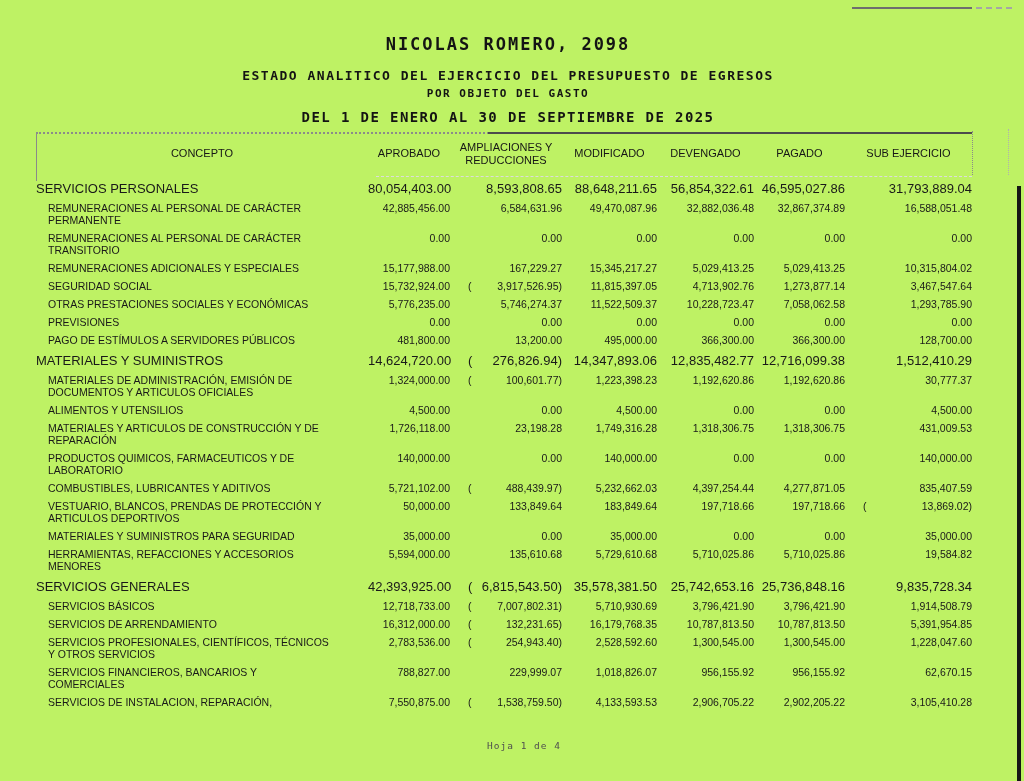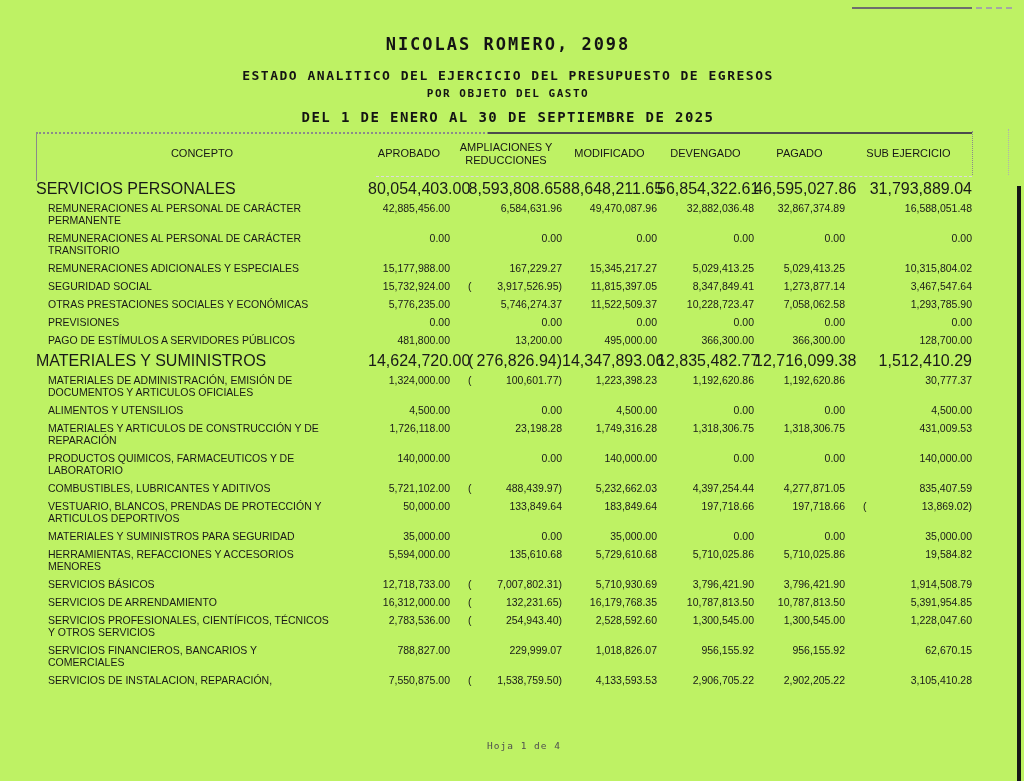--- a/index.html
+++ b/index.html
@@ -25,21 +25,21 @@
   col.c-modif{width:95px;}
   col.c-deveng{width:97px;}
   col.c-pagado{width:91px;}
   col.c-sub{width:127px;}
   th{font-weight:normal;font-size:11px;color:#161616;text-align:center;vertical-align:middle;
      padding:9px 0 11px 0;white-space:pre-line;line-height:12.5px;}
   td{vertical-align:top;font-size:10.5px;line-height:12px;padding:3px 0 3px 0;color:#191919;}
   td.concepto{white-space:pre-line;text-align:left;}
   tr.sub td.concepto{padding-left:12px;}
   td.num{text-align:right;}
-  tr.main td{font-size:16px;line-height:13px;padding-top:5px;padding-bottom:4px;}
+  tr.main td{font-size:13px;line-height:13px;padding-top:5px;padding-bottom:4px;}
   .neg{display:flex;justify-content:space-between;}
   .neg .op{padding-left:18px;}
   
   .artifact{position:absolute;}
   .scan-top{left:852px;top:7px;width:120px;height:2px;background:#6e6e6e;}
   .scan-top2{left:976px;top:7px;width:36px;height:2px;border-top:2px dashed #a5a5a5;background:none;}
   .tick-left{left:36px;top:133px;width:0;height:48px;border-left:1.5px solid #8a8a8a;}
   .tick-right{left:972px;top:131px;width:0;height:44px;border-left:1.5px dotted #8a8a8a;}
   .tick-right2{left:1008px;top:129px;width:0;height:46px;border-left:1px dotted #b0b0b0;}
   .header-noise{left:376px;top:176px;width:596px;height:0;border-top:1px dashed #dcdcdc;}
@@ -134,21 +134,21 @@
           <tr class="sub">
             <td class="concepto">SEGURIDAD SOCIAL</td>
             <td class="num">15,732,924.00</td>
             <td class="num">
               <span class="neg">
                 <span class="op">(</span>
                 <span>3,917,526.95)</span>
               </span>
             </td>
             <td class="num">11,815,397.05</td>
-            <td class="num">8,347,849.41</td>
+            <td class="num">4,713,902.76</td>
             <td class="num">1,273,877.14</td>
             <td class="num">3,467,547.64</td>
           </tr>
           <tr class="sub">
             <td class="concepto">OTRAS PRESTACIONES SOCIALES Y ECONÓMICAS</td>
             <td class="num">5,776,235.00</td>
             <td class="num">5,746,274.37</td>
             <td class="num">11,522,509.37</td>
             <td class="num">10,228,723.47</td>
             <td class="num">7,058,062.58</td>
@@ -271,20 +271,34 @@
           <tr class="sub">
             <td class="concepto">HERRAMIENTAS, REFACCIONES Y ACCESORIOS
 MENORES</td>
             <td class="num">5,594,000.00</td>
             <td class="num">135,610.68</td>
             <td class="num">5,729,610.68</td>
             <td class="num">5,710,025.86</td>
             <td class="num">5,710,025.86</td>
             <td class="num">19,584.82</td>
           </tr>
+          <tr class="main">
+            <td class="concepto">SERVICIOS GENERALES</td>
+            <td class="num">42,393,925.00</td>
+            <td class="num">
+              <span class="neg">
+                <span class="op">(</span>
+                <span>6,815,543.50)</span>
+              </span>
+            </td>
+            <td class="num">35,578,381.50</td>
+            <td class="num">25,742,653.16</td>
+            <td class="num">25,736,848.16</td>
+            <td class="num">9,835,728.34</td>
+          </tr>
           <tr class="sub">
             <td class="concepto">SERVICIOS BÁSICOS</td>
             <td class="num">12,718,733.00</td>
             <td class="num">
               <span class="neg">
                 <span class="op">(</span>
                 <span>7,007,802.31)</span>
               </span>
             </td>
             <td class="num">5,710,930.69</td>

